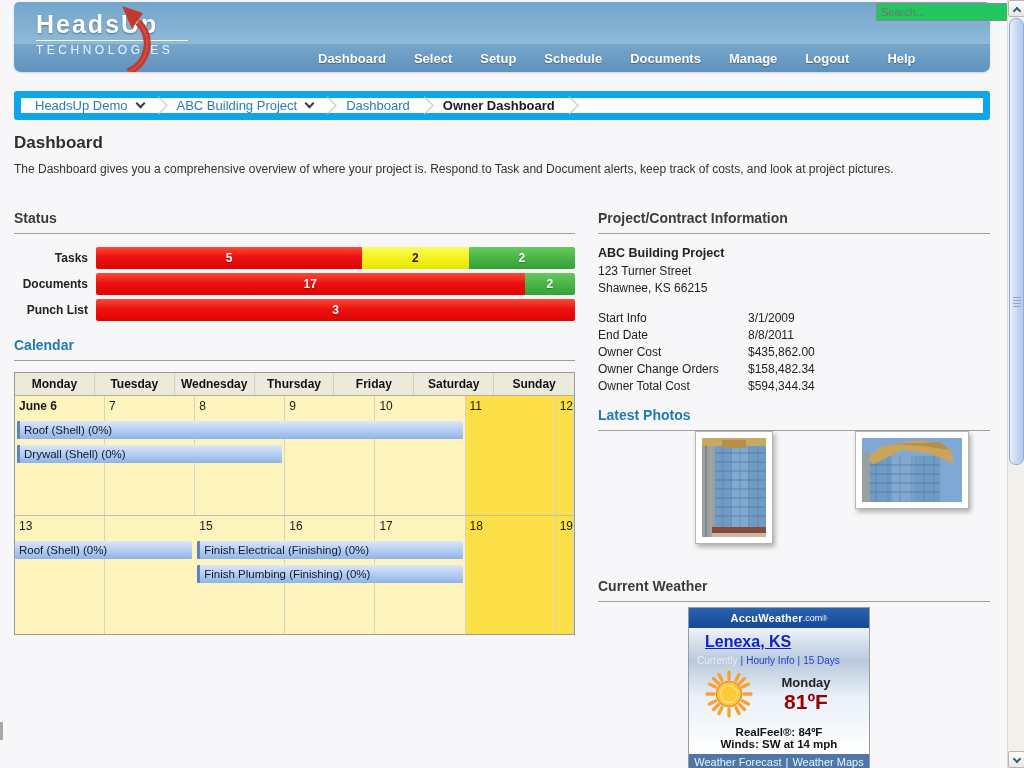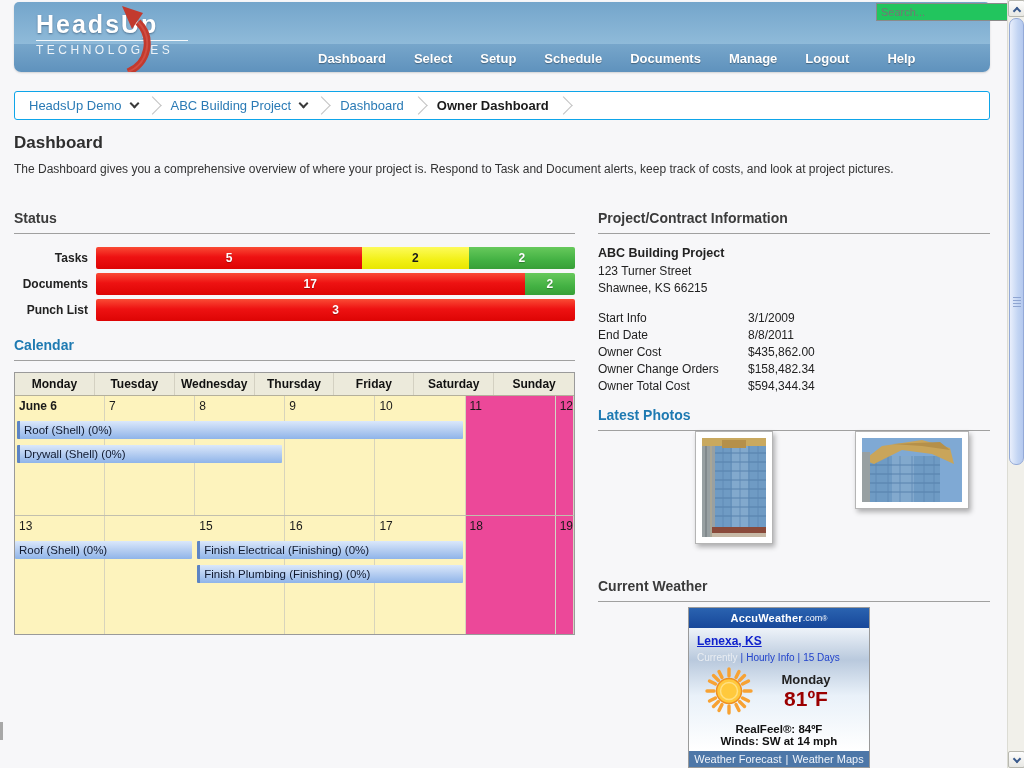--- a/index.html
+++ b/index.html
@@ -22,21 +22,21 @@
   .logo-rule { width:152px; height:1px; background:rgba(255,255,255,.9); margin:1px 0 2px 0; }
   .logo-line2 { color:rgba(255,255,255,.88); font-size:12px; letter-spacing:3.5px; font-weight:normal; }
   .logo-arrow { position:absolute; left:62px; top:-8px; width:64px; height:74px; }
 
   .search-box { position:absolute; right:10px; top:3px; width:138px; height:18px;
                 border:1px solid #8a8a8a; background:#22c55e; font-size:11px; padding:1px 4px;
                 font-family:"Liberation Sans",sans-serif; color:#000; }
 
   
   .breadcrumb { position:absolute; left:14px; top:91px; width:976px; height:29px;
-                background:#fff; border:1px solid #0ea5e9; border-radius:3px;
+                background:#fff; border:7px solid #0ea5e9; border-radius:3px;
                 display:flex; align-items:center; padding-left:14px; }
   .crumb { font-size:13px; color:#2a7ab5; cursor:pointer; display:flex; align-items:center; }
   .crumb.current { color:#1a1a1a; font-weight:bold; }
   .caret-down { width:7px; height:7px; border-right:2px solid #3a3a3a; border-bottom:2px solid #3a3a3a;
                 transform:rotate(45deg); margin:-4px 0 0 9px; }
   .crumb-sep { width:13px; height:13px; border-top:1px solid #c2c2c2; border-right:1px solid #c2c2c2;
                transform:rotate(45deg); margin:0 12px 0 8px; flex:none; }
 
   
   .page-title { position:absolute; left:14px; top:133px; font-size:17px; font-weight:bold; color:#2f2f2f; }
@@ -65,21 +65,21 @@
   .cal-table { margin-top:11px; border:1px solid #9a9a9a; background:#fdf3bd; }
   .cal-header { display:grid; grid-template-columns:repeat(7,1fr); background:#eceadb; border-bottom:1px solid #b4b09c; }
   .cal-header .dow { font-size:12px; font-weight:bold; color:#111; text-align:center; padding:4px 0;
                      border-right:1px solid #d4d1c2; }
   .cal-header .dow:last-child { border-right:none; }
   .week { position:relative; display:grid; grid-template-columns:repeat(6,1fr);
           grid-template-rows:22px 24px 24px 1fr; height:119px; }
   .week + .week { border-top:1px solid #c2bfae; }
   .day-cell { grid-row:1 / span 4; border-right:1px solid #d8d4bc; background:#fdf3bd; z-index:0; }
   .day-cell:last-child { border-right:none; }
-  .day-cell.weekend { background:#ec4899; border-right-color:#d2d6c2; }
+  .day-cell.weekend { background:#fde047; border-right-color:#d2d6c2; }
   .day-num { font-size:12px; color:#1a1a1a; padding:3px 0 0 4px; }
   .day-num.bold { font-weight:bold; }
   .event { z-index:1; height:18px; margin-top:3px; margin-right:3px; margin-left:2px;
            background:linear-gradient(180deg,#dbe8fb 0%,#b9d0f2 45%,#8fb4e9 100%);
            border-left:3px solid #5d84c4; font-size:11.5px; color:#101a30; line-height:18px;
            padding-left:4px; white-space:nowrap; overflow:hidden; cursor:pointer; border-radius:1px; }
   .event.no-marker { border-left:none; margin-left:0; }
   .ev-r2 { grid-row:2; } .ev-r3 { grid-row:3; }
 
   
@@ -99,21 +99,21 @@
   .photo2 { left:257px; top:24px; }
   .photo-frame svg { display:block; }
 
   .weather-sect { position:absolute; left:598px; top:578px; width:392px; }
   .aw-widget { position:absolute; left:90px; top:29px; width:182px; border:1px solid #9a9a9a; }
   .aw-head { height:20px; background:linear-gradient(180deg,#2a63b0,#17479a); color:#fff;
              display:flex; align-items:center; justify-content:center; }
   .aw-brand { font-weight:bold; font-size:11px; letter-spacing:.2px; }
   .aw-com { font-size:9px; } .aw-reg { font-size:7px; vertical-align:super; }
   .aw-body { background:linear-gradient(180deg,#eef3f9 0%,#b9c9dd 26%,#e9f1f9 55%,#ffffff 100%); padding:3px 0 4px 0; }
-  .aw-loc { font-size:12px; font-weight:bold; color:#1122cc; text-decoration:underline; margin:2px 0 4px 8px;
+  .aw-loc { font-size:16px; font-weight:bold; color:#1122cc; text-decoration:underline; margin:2px 0 4px 16px;
             display:inline-block; cursor:pointer; }
   .aw-tabs { font-size:10px; margin:0 0 2px 8px; }
   .aw-tab-current { color:#e9edf2; }
   .aw-tab-link { color:#2243cc; cursor:pointer; }
   .aw-tab-sep { color:#2243cc; margin:0 3px; }
   .aw-main { display:flex; align-items:center; padding:2px 10px 0 16px; }
   .aw-sun { width:48px; height:48px; flex:none; }
   .aw-cond-block { flex:1; text-align:center; }
   .aw-cond { font-size:13px; font-weight:bold; color:#222; }
   .aw-temp { font-size:21px; font-weight:bold; color:#9b0000; line-height:23px; }

